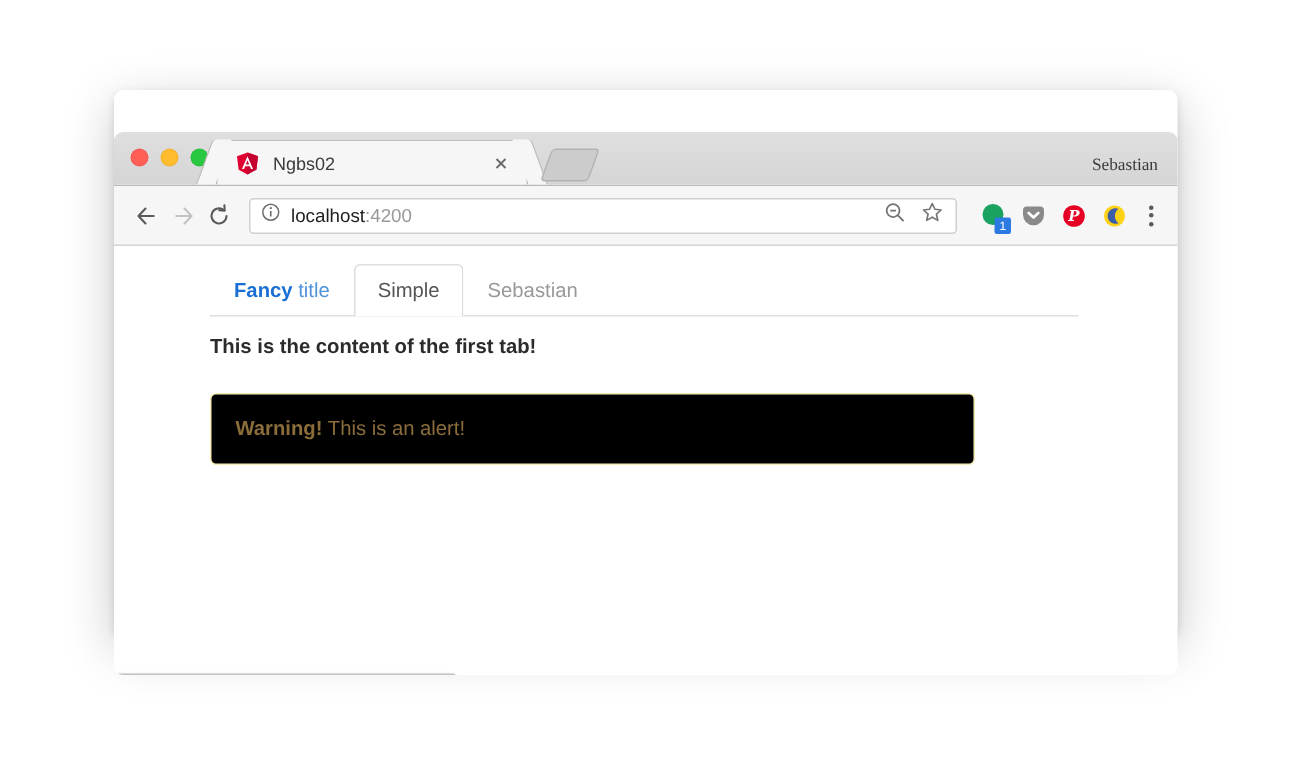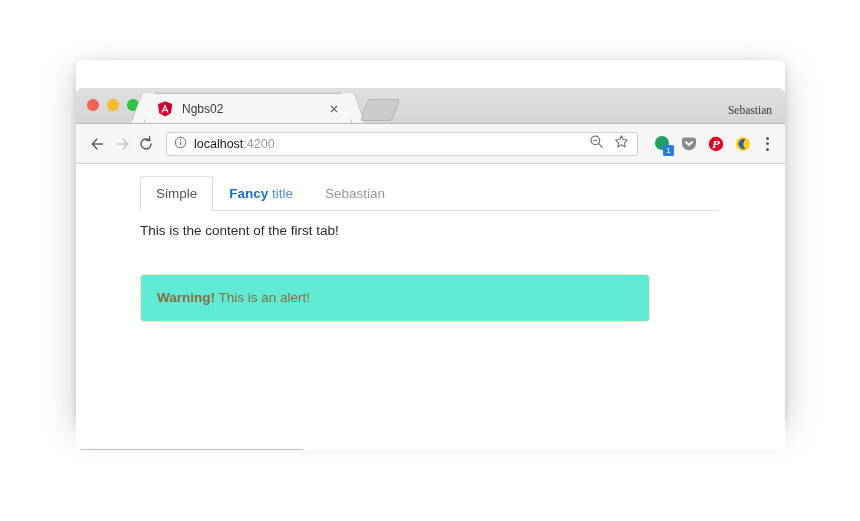--- a/index.html
+++ b/index.html
@@ -264,27 +264,28 @@
   }
   .nav-tab.link { color: #337ab7; }
   .nav-tab.disabled { color: #999999; cursor: default; }
   .nav-tab .fancy-bold { font-weight: bold; color: #1a6fd4; }
   .nav-tab .fancy-rest { color: #4f93d9; }
 
   .tab-content-text {
     font-size: 13.5px;
     color: #2b2b2b;
     margin-top: 12px;
+    font-weight: bold;
   }
 
   .alert-warning {
-    margin-top: 36px;
+    margin-top: 24px;
     width: 510px;
     box-sizing: border-box;
-    background: #5eead4;
+    background: #000000;
     border: 1px solid #f7ecb5;
     border-radius: 4px;
     padding: 14px 16px;
     font-size: 13.5px;
     color: #8a6d3b;
     line-height: 1.3;
   }
   .alert-warning .alert-strong { font-weight: bold; }
 
   
@@ -424,22 +425,22 @@
       <span></span>
       <span></span>
       <span></span>
     </div>
   </div>
 
   <div class="viewport">
     <div class="page-inner">
 
       <div class="nav-tabs">
+        <div class="nav-tab link"><span class="fancy-bold">Fancy</span><span class="fancy-rest"> title</span></div>
         <div class="nav-tab active">Simple</div>
-        <div class="nav-tab link"><span class="fancy-bold">Fancy</span><span class="fancy-rest"> title</span></div>
         <div class="nav-tab disabled">Sebastian</div>
       </div>
 
       <div class="tab-content-text">This is the content of the first tab!</div>
 
       <div class="alert-warning"><span class="alert-strong">Warning!</span><span> This is an alert!</span></div>
     </div>
 
     <div class="status-bubble">localhost:4200</div>
   </div>

